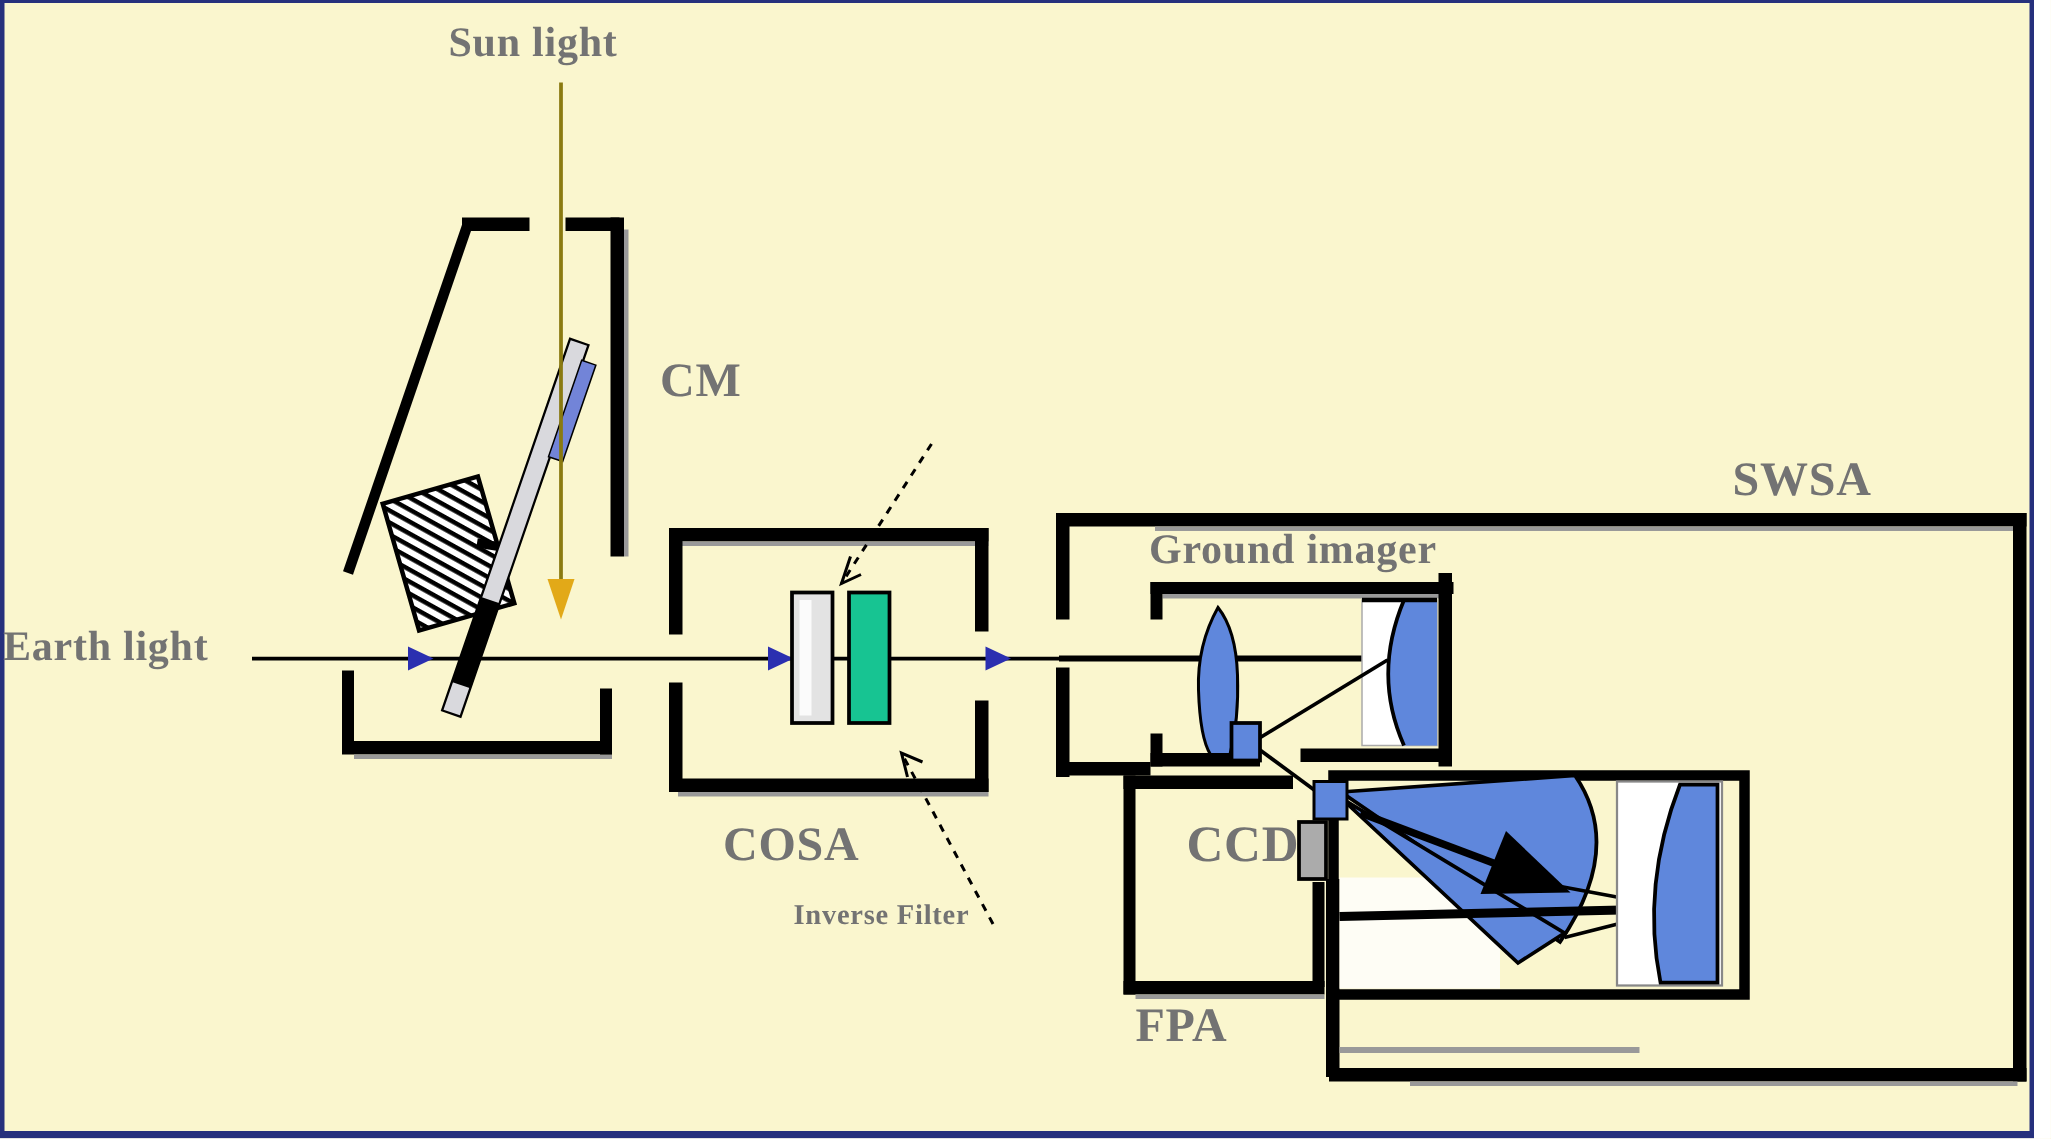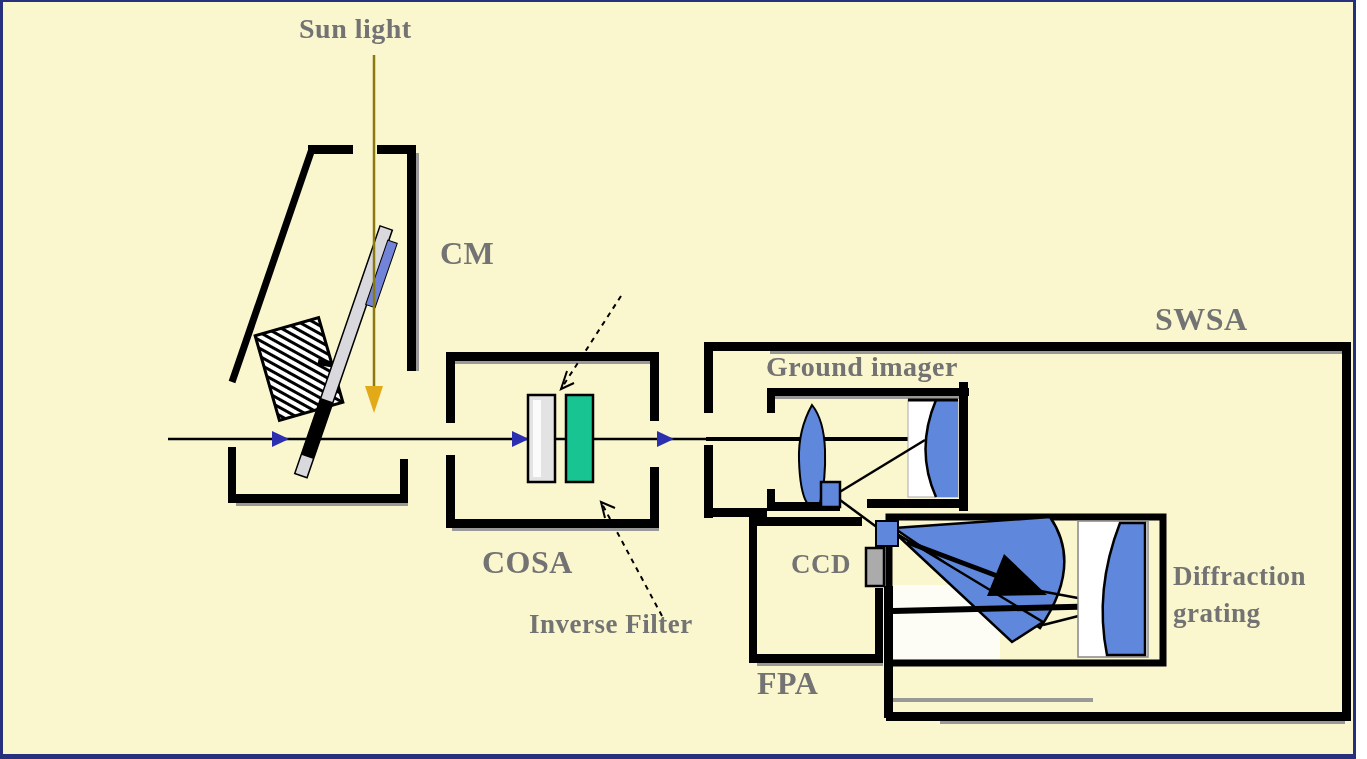--- a/index.html
+++ b/index.html
@@ -151,21 +151,21 @@
       <g>
         <rect x="1078" y="521" width="70" height="136" fill="#ffffff" stroke="#888" stroke-width="1.5"></rect>
         <path d="M1120,523 Q1094,590 1107,655 L1145,655 L1145,523 Z" stroke="#000" stroke-width="2.5" fill="#5F87DC"></path>
       </g>
 
       <rect x="876" y="521" width="22" height="25" stroke="#000" stroke-width="2" fill="#5F87DC"></rect>
     </g>
   </svg>
 
   <div class="label" style="left:299px;top:12px;">Sun light</div>
+  <div class="label" style="left:2px;top:415px;">Earth light</div>
   <div class="label big" style="left:440px;top:236px;">CM</div>
   <div class="label big" style="left:482px;top:545px;">COSA</div>
-  <div class="label" style="left:529px;top:607px;font-size:27px;">Inverse Filter</div>
+  <div class="label" style="left:529px;top:594px;font-size:19px;">Inverse Filter</div>
   <div class="label big" style="left:1155px;top:302px;">SWSA</div>
   <div class="label" style="left:755px;top:350px;margin-left:11px;">Ground imager</div>
-  <div class="label" style="left:791px;top:547px;font-size:27px;">CCD</div>
+  <div class="label" style="left:791px;top:547px;font-size:34px;">CCD</div>
   <div class="label big" style="left:757px;top:666px;">FPA</div>
-  <div class="label two" style="left:1173px;top:558px;font-size:27px;"><span>Diffraction</span><br><span>grating</span></div>
 </div>
 
 </body></html>

